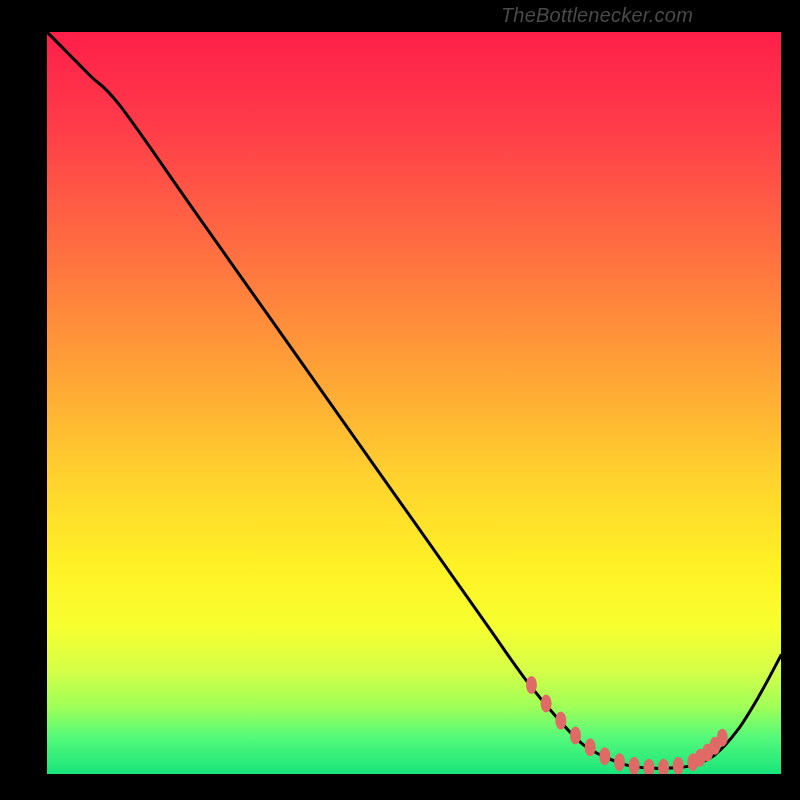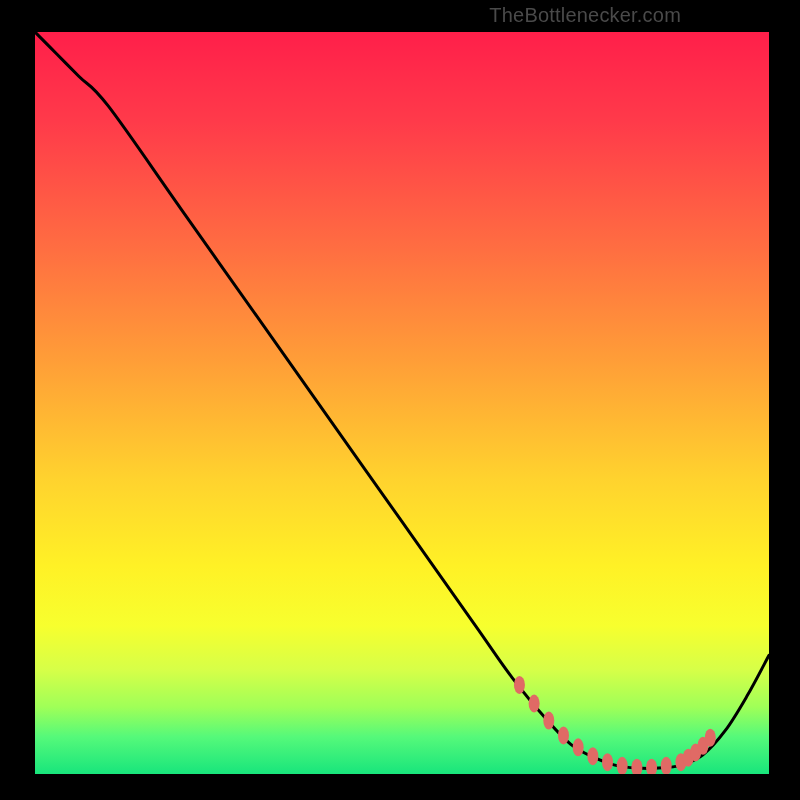--- a/index.html
+++ b/index.html
@@ -5,25 +5,26 @@
   html, body {
     margin: 0;
     padding: 0;
     width: 800px;
     height: 800px;
     background: #000;
     overflow: hidden;
   }
   .frame {
     position: absolute;
-    left: 0;
+    left: 12px;
     top: 0;
     width: 691px;
     height: 800px;
     background: #000;
+    font-style: italic;
   }
   .plot {
     position: absolute;
     background: #000;
   }
   .gradient {
     position: absolute;
     left: 0;
     top: 0;
     right: 0;

